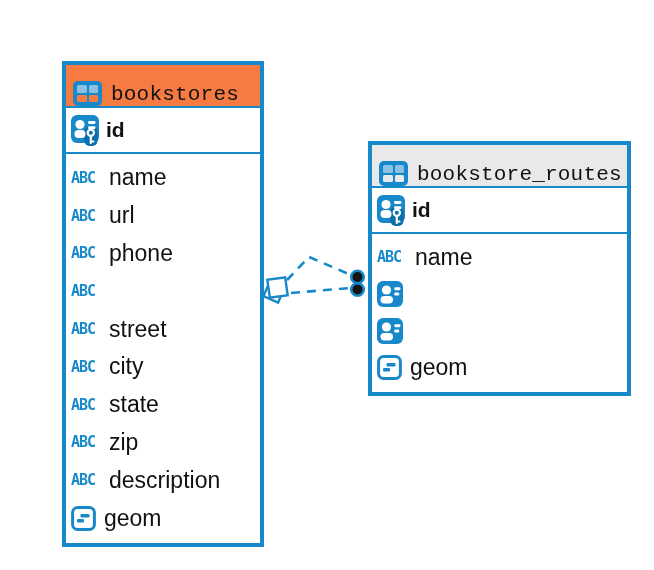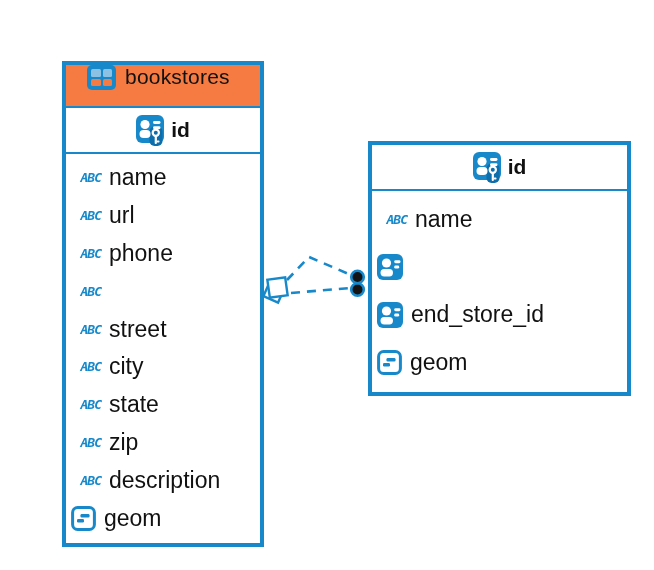--- a/index.html
+++ b/index.html
@@ -14,50 +14,49 @@
     font-family:"Liberation Sans", sans-serif;color:#111;overflow:hidden;
   }
   .etable{
     position:absolute;border:4px solid var(--blue);background:#fff;
     box-sizing:border-box;display:flex;flex-direction:column;
   }
   #tbl-bookstores{left:62px;top:61px;width:202px;height:486px;}
   #tbl-routes{left:368px;top:141px;width:263px;height:255px;}
 
   .thead{
-    flex:0 0 41px;display:flex;align-items:flex-start;gap:9px;
-    padding:0 21px;border-bottom:2.5px solid var(--blue);
+    flex:0 0 41px;display:flex;align-items:flex-end;gap:9px;
+    padding:0 7px;border-bottom:2.5px solid var(--blue);font-family:Liberation Mono, monospace;
   }
   #tbl-bookstores .thead{--hdr:var(--orange);background:var(--orange);}
   #tbl-routes .thead{--hdr:var(--gray);background:var(--gray);}
   .tname{font-size:21px;letter-spacing:.2px;}
 
   .tbl-icon{
     width:29px;height:25px;flex:0 0 29px;background:var(--blue);
     border-radius:5px;display:grid;grid-template-columns:1fr 1fr;
     grid-template-rows:1fr 1fr;gap:2px;padding:4px;box-sizing:border-box;
   }
   .tbl-icon i{border-radius:1.5px;background:var(--cell);}
   .tbl-icon i.b{background:var(--hdr);}
 
   .pkrow{
     flex:0 0 44px;display:flex;align-items:center;gap:7px;padding:0 5px;
     border-bottom:2.5px solid var(--blue);
-    justify-content:center;
   }
   .pk-name{font-size:21px;font-weight:bold;}
 
   .fields{flex:1;display:flex;flex-direction:column;padding:5px 0 6px 0;}
   .frow{flex:1;display:flex;align-items:center;gap:8px;padding:0 5px;}
   .fname{font-size:23px;}
 
   .abc{
     color:var(--blue);font-family:"DejaVu Sans Mono", monospace;
-    font-weight:bold;font-size:13px;letter-spacing:-1px;
-    width:30px;flex:0 0 30px;text-align:right;font-style:italic;
+    font-weight:bold;font-size:15px;letter-spacing:-1px;
+    width:30px;flex:0 0 30px;text-align:left;
   }
   .icon-svg{flex:0 0 auto;display:block;}
 
   #connector{position:absolute;left:0;top:0;pointer-events:none;}
   .dash{stroke:var(--blue);stroke-width:2.6;stroke-dasharray:9 7;fill:none;}
   .marker-sq{fill:#ffffff;stroke:var(--blue);stroke-width:2.4;}
   .marker-dot{fill:#141414;stroke:var(--blue);stroke-width:2.6;}
 </style>
 </head>
 <body>
@@ -127,20 +126,29 @@
         <rect x="1.6" y="1.6" width="21.8" height="21.8" rx="5" fill="#fff" stroke="#1789ca" stroke-width="3"></rect>
         <rect x="9.5" y="8" width="9" height="3.4" rx="1.2" fill="#1789ca"></rect>
         <rect x="6" y="13" width="7" height="3.4" rx="1.2" fill="#1789ca"></rect>
       </svg>
       <span class="fname">geom</span>
     </div>
   </div>
 </div>
 
 <div class="etable" id="tbl-routes">
+  <div class="thead">
+    <span class="tbl-icon">
+        <i></i>
+        <i></i>
+        <i class="b"></i>
+        <i class="b"></i>
+      </span>
+    <span class="tname">bookstore_routes</span>
+  </div>
   <div class="pkrow">
     <svg class="icon-svg" width="28" height="31" viewBox="0 0 28 31">
       <rect x="0" y="0" width="28" height="28" rx="6" fill="#1789ca"></rect>
       <rect x="13.5" y="11.5" width="13" height="19.5" rx="5" fill="#0e6dab"></rect>
       <circle cx="9" cy="9.5" r="4.6" fill="#fff"></circle>
       <rect x="3.5" y="15" width="11" height="8" rx="4" fill="#fff"></rect>
       <rect x="17" y="6" width="7.5" height="2.9" rx="1.4" fill="#fff"></rect>
       <rect x="17" y="11.3" width="7.5" height="2.9" rx="1.4" fill="#fff"></rect>
       <circle cx="19.8" cy="17.8" r="3.1" fill="none" stroke="#fff" stroke-width="2.2"></circle>
       <rect x="18.7" y="20.6" width="2.2" height="8.4" rx="1" fill="#fff"></rect>
@@ -163,21 +171,20 @@
       </svg>
     </div>
     <div class="frow">
       <svg class="icon-svg" width="26" height="26" viewBox="0 0 26 26">
         <rect x="0" y="0" width="26" height="26" rx="6" fill="#1789ca"></rect>
         <circle cx="9.5" cy="9" r="4.6" fill="#fff"></circle>
         <rect x="3.5" y="15" width="12.5" height="7.5" rx="3.7" fill="#fff"></rect>
         <rect x="17.2" y="6.2" width="6.3" height="3" rx="1.4" fill="#fff"></rect>
         <rect x="17.2" y="11.6" width="5" height="3" rx="1.4" fill="#fff"></rect>
       </svg>
-      <span class="fname">end_store_id</span>
     </div>
     <div class="frow">
       <svg class="icon-svg" width="25" height="25" viewBox="0 0 25 25">
         <rect x="1.6" y="1.6" width="21.8" height="21.8" rx="5" fill="#fff" stroke="#1789ca" stroke-width="3"></rect>
         <rect x="9.5" y="8" width="9" height="3.4" rx="1.2" fill="#1789ca"></rect>
         <rect x="6" y="13" width="7" height="3.4" rx="1.2" fill="#1789ca"></rect>
       </svg>
       <span class="fname">geom</span>
     </div>
   </div>

